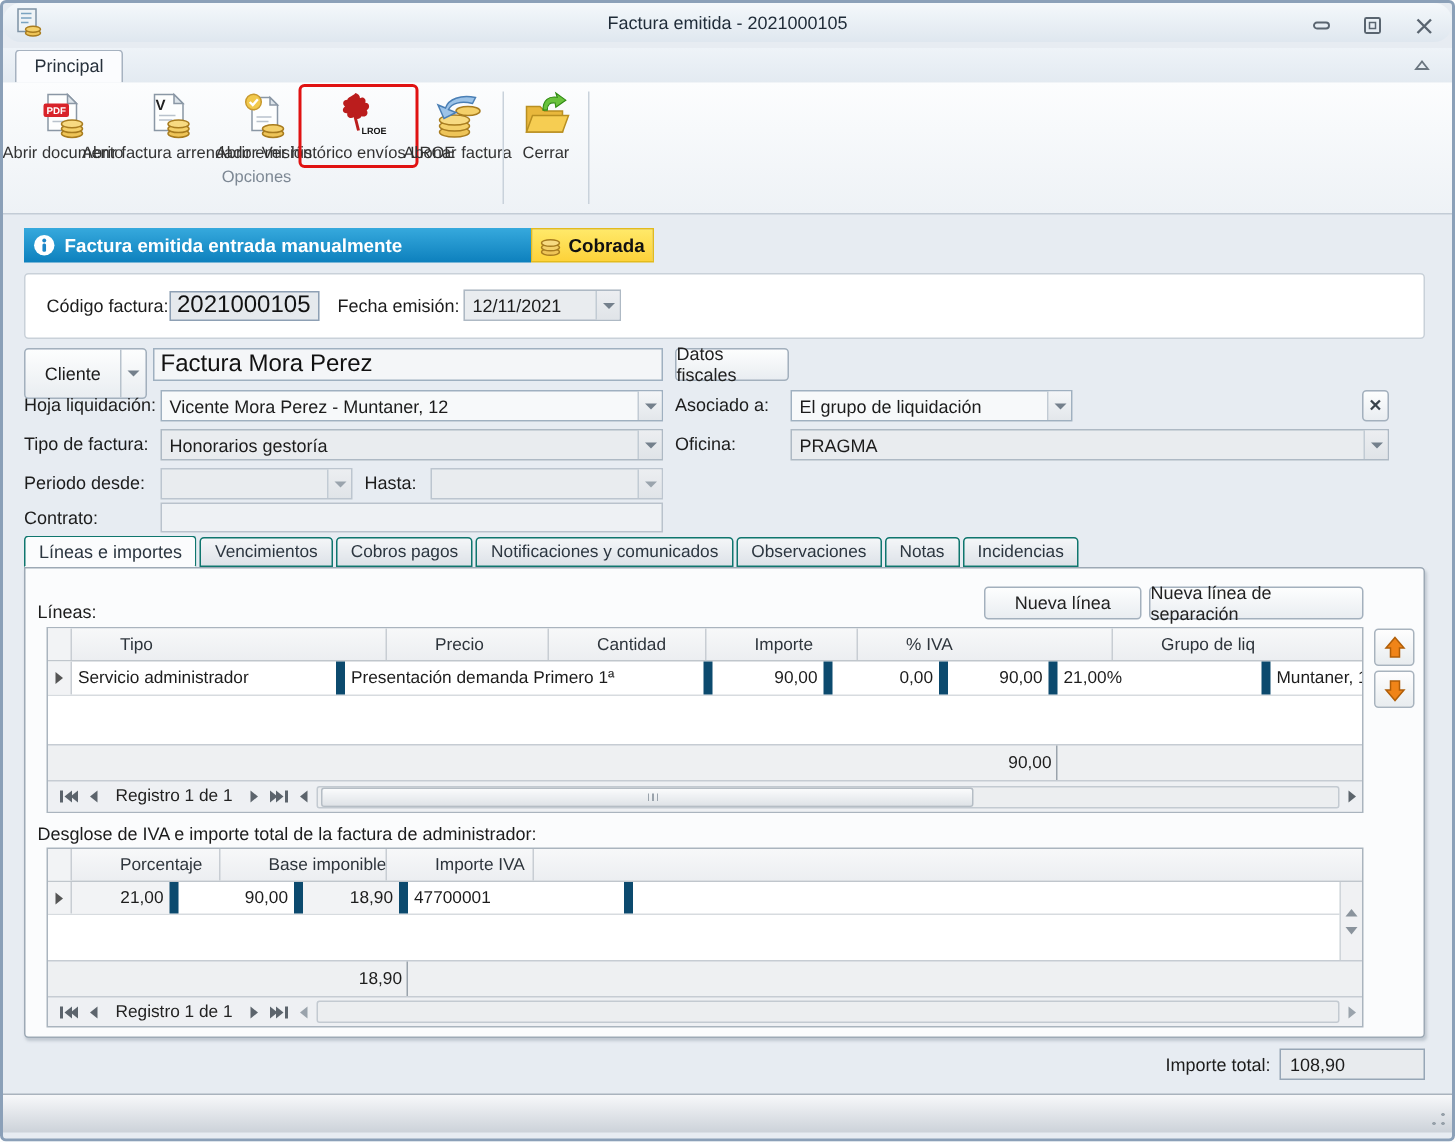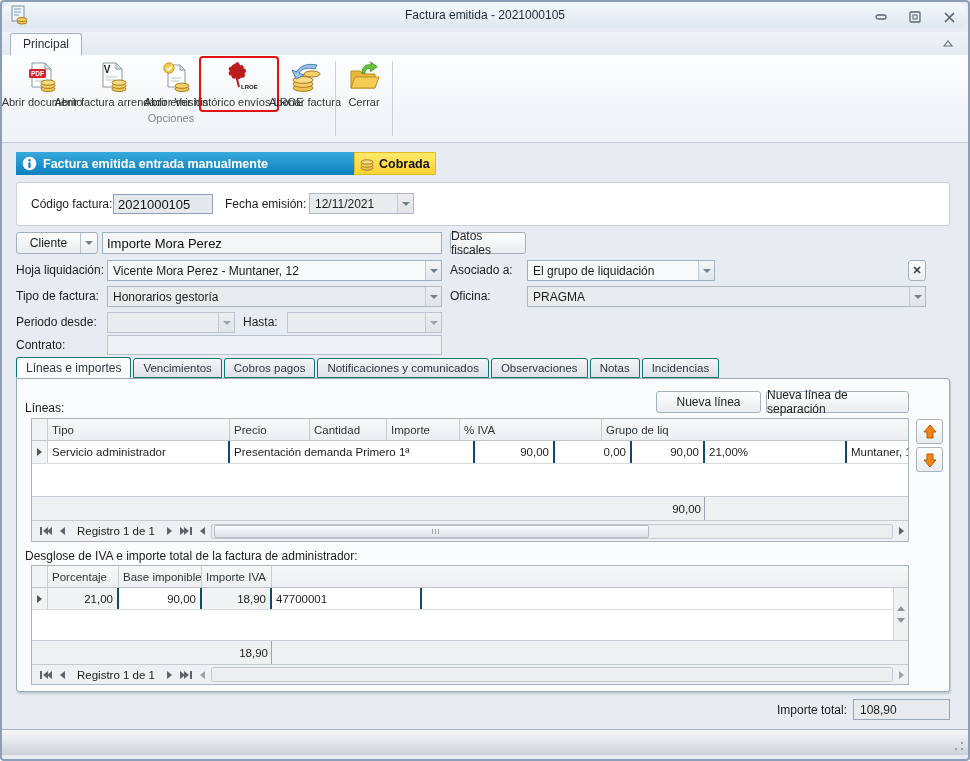--- a/index.html
+++ b/index.html
@@ -48,59 +48,59 @@
   .badge-cobrada { position:absolute; left:352px; top:9px; width:82px; height:23px;
             background:linear-gradient(#ffe969,#fdd23a); border:1px solid #e3bb1d;
             display:flex; align-items:center; gap:4px; padding-left:4px;
             color:#111; font-weight:bold; font-size:12.5px; }
 
   .panel-head { position:absolute; left:14px; top:39px; width:934px; height:44px;
             background:#fff; border:1px solid #c9d1d9; border-radius:3px; }
 
   .lbl { color:#1c1c1c; font-size:12px; white-space:nowrap; }
 
-  .inputbox { background:#e5e9ed; border:1px solid #8ea0b4; height:20px; font-size:13px;
+  .inputbox { background:#e5e9ed; border:1px solid #8ea0b4; height:20px; font-size:16px;
               display:flex; align-items:center; padding:0 4px; color:#111; }
   .inputbox.light { background:#eef1f4; border-color:#b9c2cc; }
 
   .combo { display:flex; height:21px; border:1px solid #9fb0c0; background:#f7f9fa; }
   .combo .val { flex:1; display:flex; align-items:center; padding:0 5px; overflow:hidden; white-space:nowrap; }
   .combo .dd { width:16px; border-left:1px solid #c2cbd4; background:linear-gradient(#f4f6f8,#e3e7eb);
                display:flex; align-items:center; justify-content:center; }
   .combo.disabled { background:#e9ecef; border-color:#aeb9c4; }
   .combo.disabled .dd { background:linear-gradient(#eceef1,#e0e4e8); }
   .tri-down { width:0; height:0; border-left:4px solid transparent; border-right:4px solid transparent;
               border-top:4px solid #74808c; }
 
   .btn { background:linear-gradient(#fdfefe,#e9edf1); border:1px solid #a3b0bd; border-radius:3px;
          display:flex; align-items:center; justify-content:center; font-size:12px; color:#222;
          height:22px; }
 
-  .cliente-btn { position:absolute; left:14px; top:89px; width:82px; height:22px; display:flex;
+  .cliente-btn { position:absolute; left:14px; top:89px; width:82px; height:34px; display:flex;
          background:linear-gradient(#fdfefe,#e9edf1); border:1px solid #a3b0bd; border-radius:3px; }
   .cliente-btn .txt { flex:1; display:flex; align-items:center; justify-content:center; }
   .cliente-btn .dd { width:17px; border-left:1px solid #b7c2cc; display:flex; align-items:center; justify-content:center; }
 
   
   .tabstrip { position:absolute; left:14px; top:214px; height:21px; display:flex; align-items:flex-end; }
   .tab { height:20px; padding:3px 9px 0; margin-right:2px; font-size:11.5px; color:#2c3640;
          background:linear-gradient(#f4f6f8,#dde2e8); border:1px solid #0f766e;
          border-radius:3px 3px 0 0; white-space:nowrap; }
   .tab.active { background:#fbfcfd; height:21px; border-bottom:1px solid #fbfcfd; font-size:12px; }
 
   .tabpage { position:absolute; left:14px; top:235px; width:934px; height:314px;
              background:#fbfcfd; border:1px solid #9da9b5; border-radius:0 3px 3px 3px;
              box-shadow:1px 2px 2px rgba(120,135,150,.35); }
 
   
   .grid { position:absolute; background:#fff; border:1px solid #aab4be; }
   .g-row { display:flex; height:22px; border-bottom:1px solid #d7dbdf; }
-  .g-head { background:linear-gradient(#f7f8f9,#eceef1); border-bottom:1px solid #c0c6cc; color:#2e353c; }
+  .g-head { background:linear-gradient(#f7f8f9,#eceef1); border-bottom:1px solid #c0c6cc; color:#2e353c;gap:28px; }
   .g-cell { padding:0 4px; display:flex; align-items:center; overflow:hidden; white-space:nowrap;
-            border-right:2px solid #0c4a6e; font-size:11.5px; }
+            border-right:6px solid #0c4a6e; font-size:11.5px; }
   .g-head .g-cell { border-right:1px solid #c8cdd3; }
   .num { justify-content:flex-end; }
   .g-ind { width:16px; background:#f2f3f5; border-right:1px solid #c8cdd3; display:flex;
            align-items:center; justify-content:center; }
   .tri-right-sm { width:0; height:0; border-left:5px solid #555; border-top:4px solid transparent;
                   border-bottom:4px solid transparent; }
   .g-summary { position:absolute; left:0; right:0; height:24px; background:#eef0f2;
                border-top:1px solid #c6ccd3; }
   .g-summary .sumval { position:absolute; top:0; height:24px; display:flex; align-items:center;
                justify-content:flex-end; border-right:1px solid #9aa3ac; padding-right:3px; font-size:11.5px; }
@@ -301,21 +301,21 @@
           </span>
       </div>
     </div>
 
     <div class="cliente-btn">
       <span class="txt">Cliente</span>
       <span class="dd">
           <span class="tri-down"></span>
         </span>
     </div>
-    <div class="inputbox" style="position:absolute;left:100px;top:89px;width:340px;height:22px;background:#f4f6f8;border-color:#9fb0c0">Importe Mora Perez</div>
+    <div class="inputbox" style="position:absolute;left:100px;top:89px;width:340px;height:22px;background:#f4f6f8;border-color:#9fb0c0">Factura Mora Perez</div>
     <div class="btn" style="position:absolute;left:448px;top:89px;width:76px">Datos fiscales</div>
 
     <span class="lbl" style="position:absolute;left:14px;top:120px">Hoja liquidación:</span>
     <div class="combo" style="position:absolute;left:105px;top:117px;width:335px">
       <span class="val">Vicente Mora Perez - Muntaner, 12</span>
       <span class="dd">
           <span class="tri-down"></span>
         </span>
     </div>
     <span class="lbl" style="position:absolute;left:448px;top:120px">Asociado a:</span>

